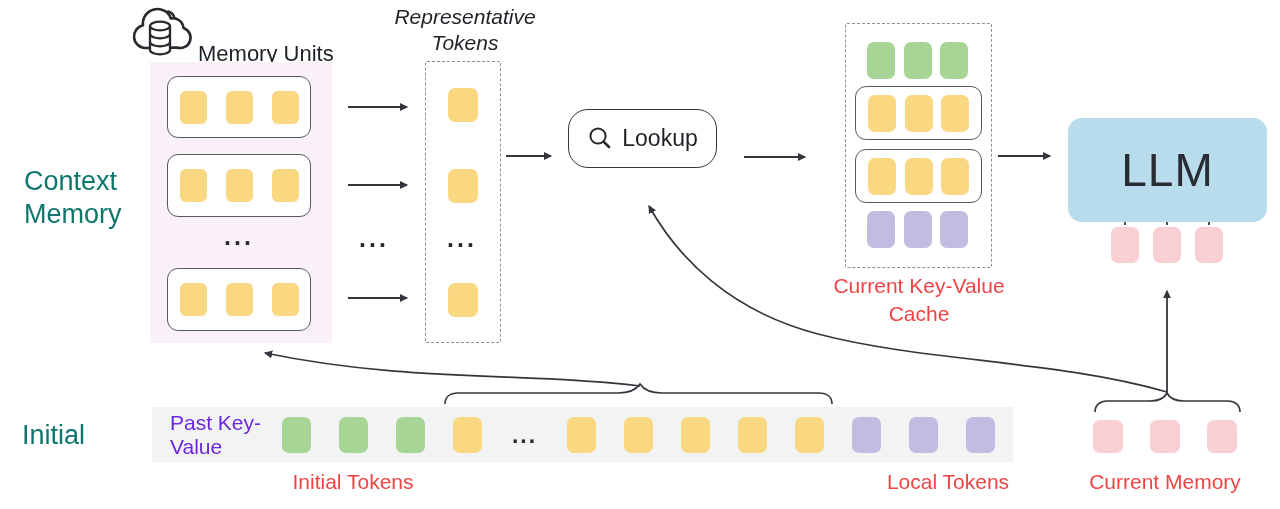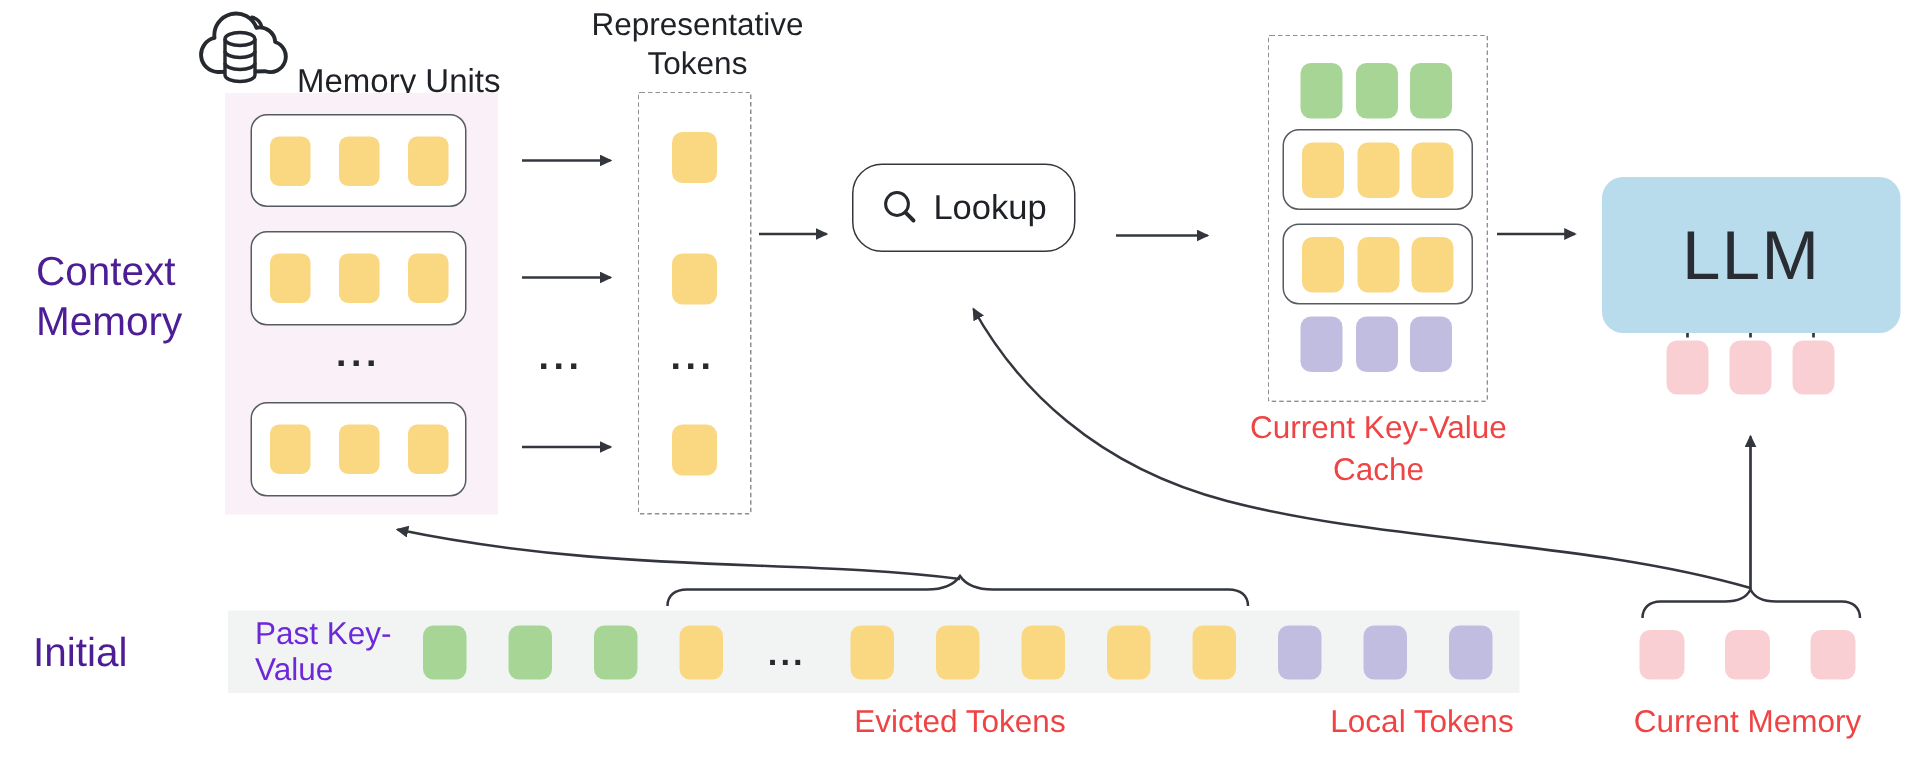--- a/index.html
+++ b/index.html
@@ -2,21 +2,21 @@
 <html><head>
 <meta charset="utf-8">
 <style>
   html,body{margin:0;padding:0;background:#ffffff;}
   #stage{
     position:relative;width:1280px;height:509px;overflow:hidden;
     font-family:"Liberation Sans","DejaVu Sans",sans-serif;
     color:#1e2126;background:#ffffff;
   }
   .abs{position:absolute;}
-  .section-label{font-size:27px;line-height:1.22;color:#4c1d95;}
+  .section-label{font-size:27px;line-height:1.22;color:#0f766e;}
   .small-title{font-size:21px;line-height:1.25;text-align:center;color:#1e2126;}
   .caption{font-size:21px;text-align:center;color:#ef4444;}
   
   .mem-panel{background:#FAF0F8;}
   .unit-box{
     background:#ffffff;border:1.2px solid #565a61;border-radius:11px;
     display:flex;align-items:center;padding-left:12px;gap:19px;box-sizing:border-box;
   }
   .dashed-box{border:1.6px dashed #8d8f91;border-radius:2px;box-sizing:border-box;background:transparent;}
   .lookup-btn{
@@ -122,21 +122,21 @@
     </div>
   <div class="abs dots" style="left:167px;top:224px;width:144px;">...</div>
   <div class="abs unit-box tokrow mem-row" style="left:167px;top:268px;width:144px;height:63px;">
       <span class="tok" style="background: rgb(250, 215, 129);"></span>
       <span class="tok" style="background: rgb(250, 215, 129);"></span>
       <span class="tok" style="background: rgb(250, 215, 129);"></span>
     </div>
 
   <div class="abs dots" style="left:345px;top:226px;width:58px;">...</div>
 
-  <div class="abs small-title" style="left:385px;top:4px;width:160px;">Representative Tokens</div>
+  <div class="abs small-title" style="left:385px;top:4px;width:160px;font-style:italic;">Representative Tokens</div>
   <div class="abs dashed-box" style="left:425px;top:61px;width:76px;height:282px;">
     <div class="abs tokrow rep-col" style="left:22px;top:26px;">
         <span class="tok" style="background: rgb(250, 215, 129);"></span>
       </div>
     <div class="abs tokrow rep-col" style="left:22px;top:107px;">
         <span class="tok" style="background: rgb(250, 215, 129);"></span>
       </div>
     <div class="abs dots" style="left:0;top:164px;width:72px;">...</div>
     <div class="abs tokrow rep-col" style="left:22px;top:221px;">
         <span class="tok" style="background: rgb(250, 215, 129);"></span>
@@ -212,17 +212,17 @@
         <span class="tok" style="background: rgb(192, 189, 225);"></span>
         <span class="tok" style="background: rgb(192, 189, 225);"></span>
       </div>
   </div>
   <div class="abs tokrow cur-row" style="left:1093px;top:420px;">
       <span class="tok" style="background: rgb(250, 207, 212);"></span>
       <span class="tok" style="background: rgb(250, 207, 212);"></span>
       <span class="tok" style="background: rgb(250, 207, 212);"></span>
     </div>
 
-  <div class="abs caption" style="left:540px;top:470px;width:200px;">Evicted Tokens</div>
+  <div class="abs caption" style="left:253px;top:470px;width:200px;">Initial Tokens</div>
   <div class="abs caption" style="left:848px;top:470px;width:200px;">Local Tokens</div>
   <div class="abs caption" style="left:1065px;top:470px;width:200px;">Current Memory</div>
 
 </div>
 
 </body></html>

